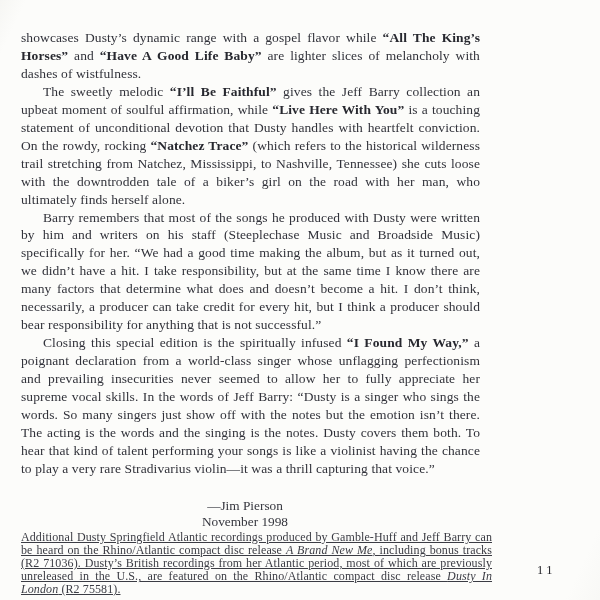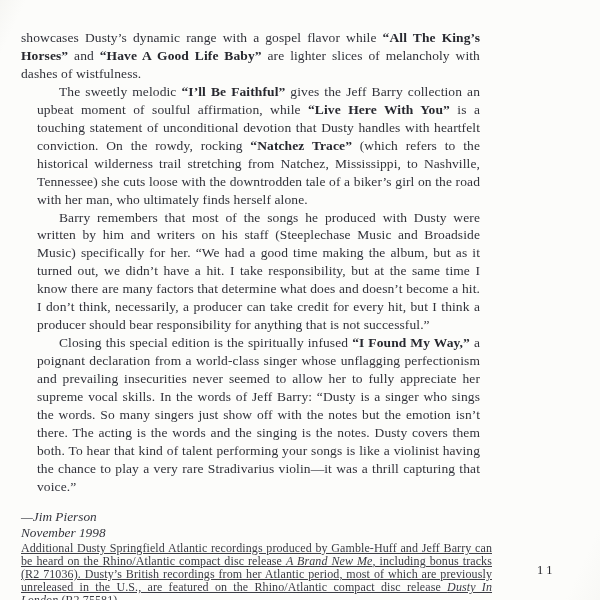--- a/index.html
+++ b/index.html
@@ -27,38 +27,36 @@
     font-size: 13.5px;
     line-height: 17.95px;
     letter-spacing: 0.1px;
   }
   .body-text p {
     margin: 0;
     padding: 0;
   }
   .body-text p.indent {
     text-indent: 22px;
-    margin-left: 16px;
   }
   .seg-b {
     font-weight: bold;
     color: #27282f;
   }
   .seg-i {
     font-style: italic;
   }
   .signature {
     width: 459px;
     box-sizing: border-box;
-    text-align: left;
+    text-align: center;
     padding-right: 11px;
-    font-style: italic;
     font-size: 13.3px;
     line-height: 16.5px;
-    margin-top: 13px;
+    margin-top: 20px;
     color: #34353d;
   }
   .footnote {
     width: 471px;
     text-align: justify;
     font-size: 12px;
     line-height: 13.1px;
     margin-top: 0;
     color: #3b3c44;
     letter-spacing: 0.1px;

